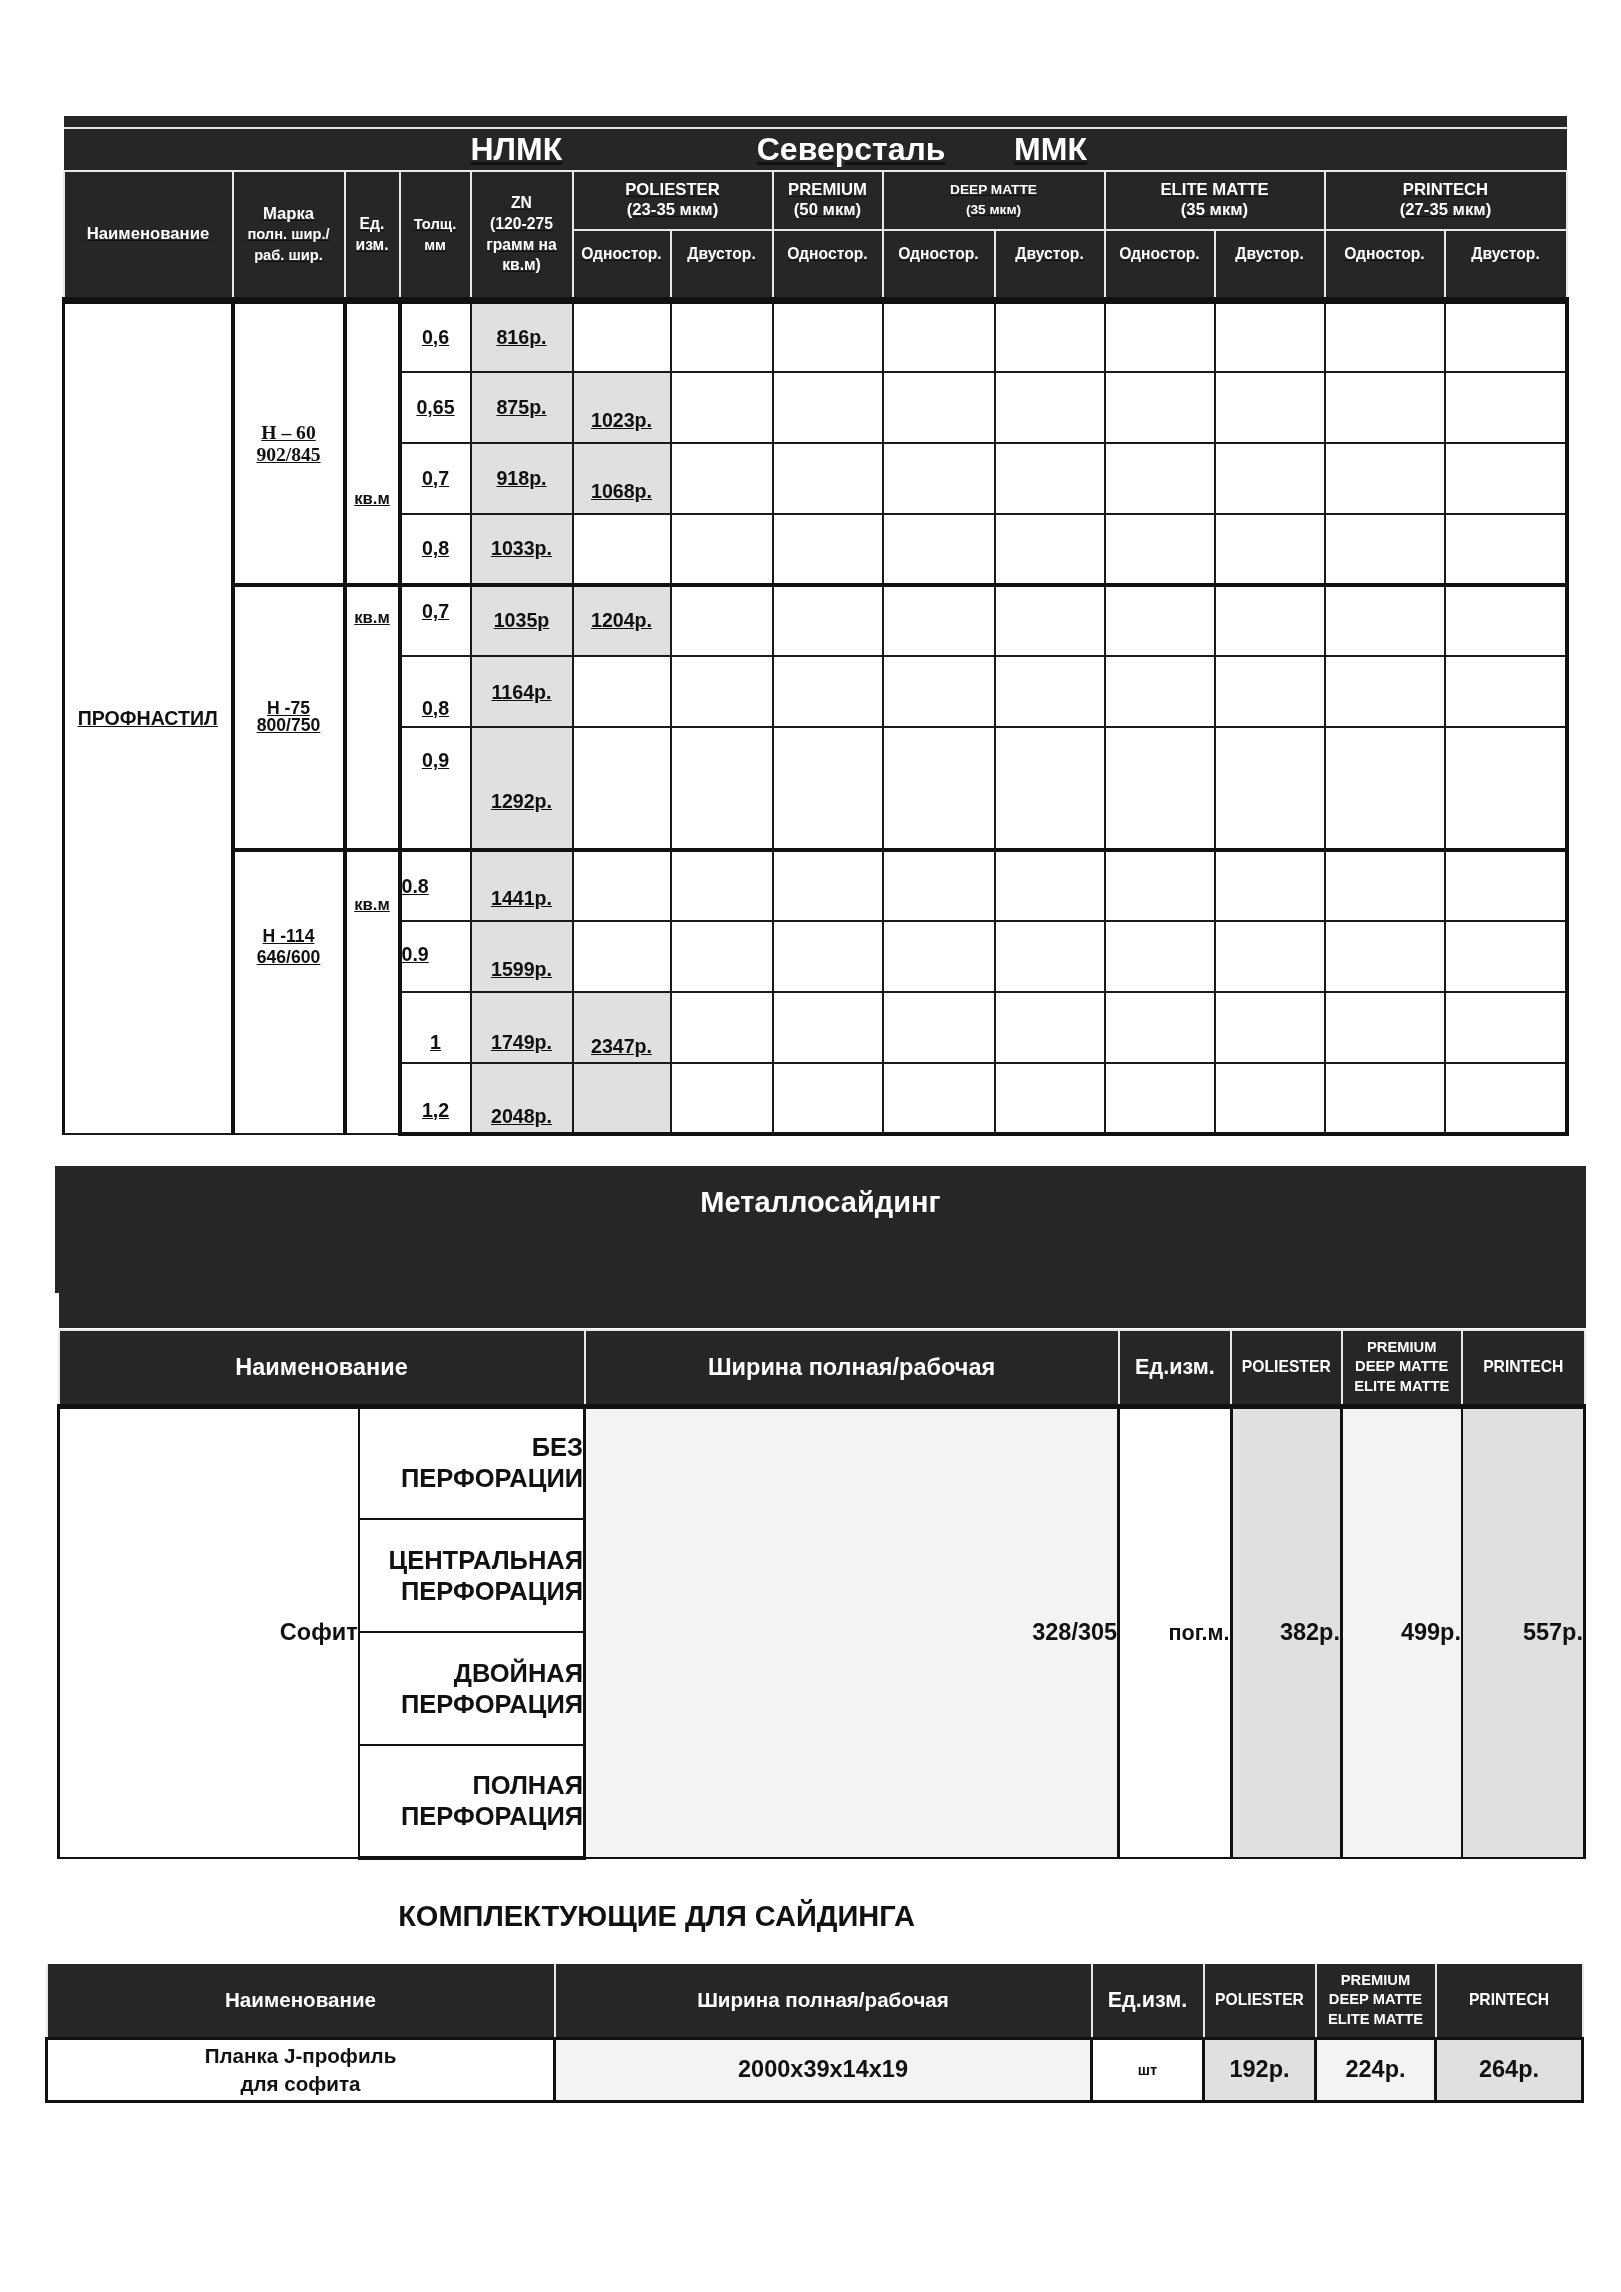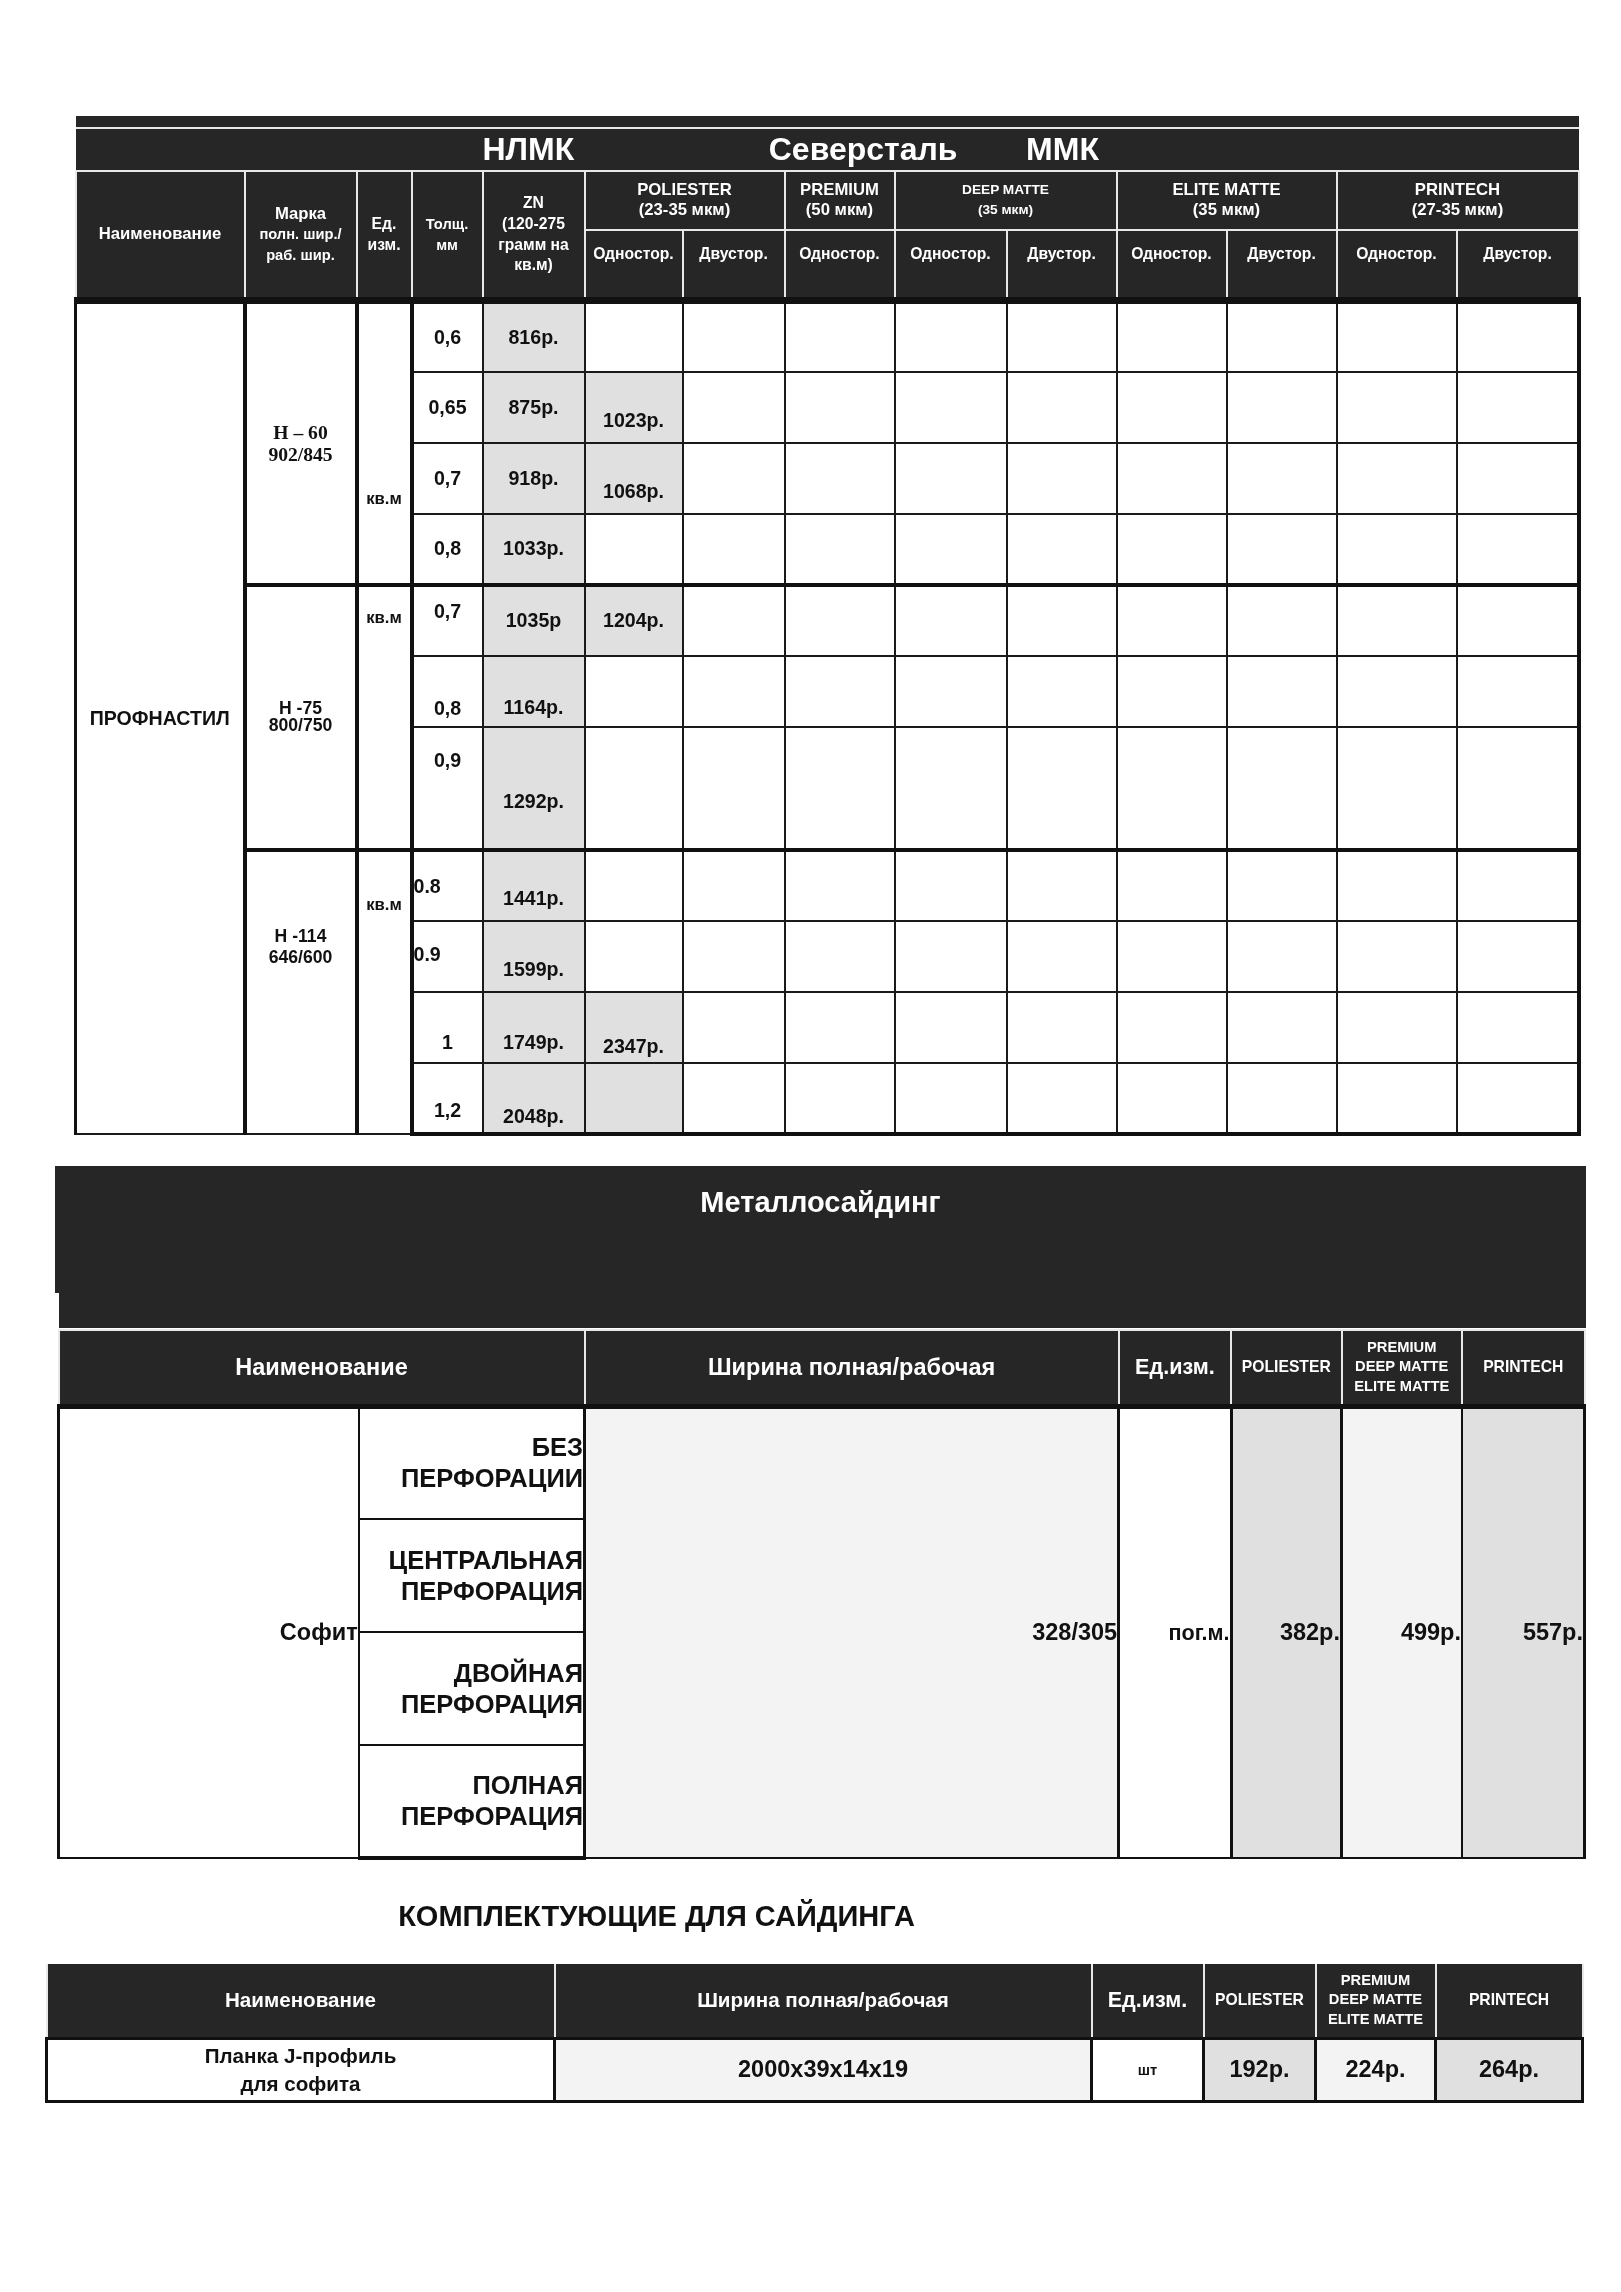--- a/index.html
+++ b/index.html
@@ -2,21 +2,21 @@
 <html><head>
 <meta charset="utf-8">
 <style>
   * { box-sizing: border-box; }
   html, body { margin: 0; padding: 0; background: #ffffff; }
   body { width: 1621px; height: 2293px; position: relative; font-family: "Liberation Sans", sans-serif; color: #111; overflow: hidden; }
   .grey { background: #e0e0e0; }
   .light { background: #f3f3f3; }
 
   
-  #t1 { position: absolute; left: 74px; top: 116px; width: 1500px; border-collapse: collapse; table-layout: fixed; }
+  #t1 { position: absolute; left: 62px; top: 116px; width: 1500px; border-collapse: collapse; table-layout: fixed; text-decoration: underline; }
   #t1 td, #t1 th { border: 2px solid #1a1a1a; padding: 0; text-align: center; vertical-align: middle; font-weight: bold; }
   #t1 .topbar td { height: 11.8px; background: #262626; border: none; border-bottom: 2.9px solid #e8e8e8; }
   #t1 .brand-row th { height: 43px; background: #262626; color: #fff; font-size: 32px; border: none; border-bottom: 2.9px solid #e8e8e8; }
   #t1 thead th.hdr { background: #262626; color: #fff; font-size: 16.7px; line-height: 20.6px; border-left: 2px solid #e8e8e8; border-right: 2px solid #e8e8e8; border-top: none; border-bottom: 7.8px solid #111; }
   #t1 thead th.hdr.coat { border-bottom: 2.9px solid #e8e8e8; height: 59px; }
   #t1 thead th.hdr.side { height: 71px; font-size: 15.7px; vertical-align: top; padding-top: 13.7px; }
   #t1 thead th.small { font-size: 13.7px; }
   #t1 tbody td { font-size: 19.6px; height: 71px; }
   #t1 tbody td.thick-top { border-top: 4.9px solid #111; }
   #t1 tbody td.val-bottom { vertical-align: bottom; padding-bottom: 9.8px; }
@@ -207,21 +207,21 @@
         <td class="thick-top"></td>
         <td class="thick-top"></td>
         <td class="thick-top"></td>
         <td class="thick-top"></td>
         <td class="thick-top"></td>
         <td class="thick-top"></td>
         <td class="thick-top lastcol"></td>
     </tr>
     <tr>
       <td class="val-bottom" style="height:57px;padding-bottom:5.9px">0,8</td>
-      <td class="grey val-bottom" style="padding-bottom:7px">1164р.</td>
+      <td class="grey val-bottom" style="padding-bottom:22px">1164р.</td>
       <td></td>
       <td></td>
         <td></td>
         <td></td>
         <td></td>
         <td></td>
         <td></td>
         <td></td>
         <td class="lastcol"></td>
     </tr>

